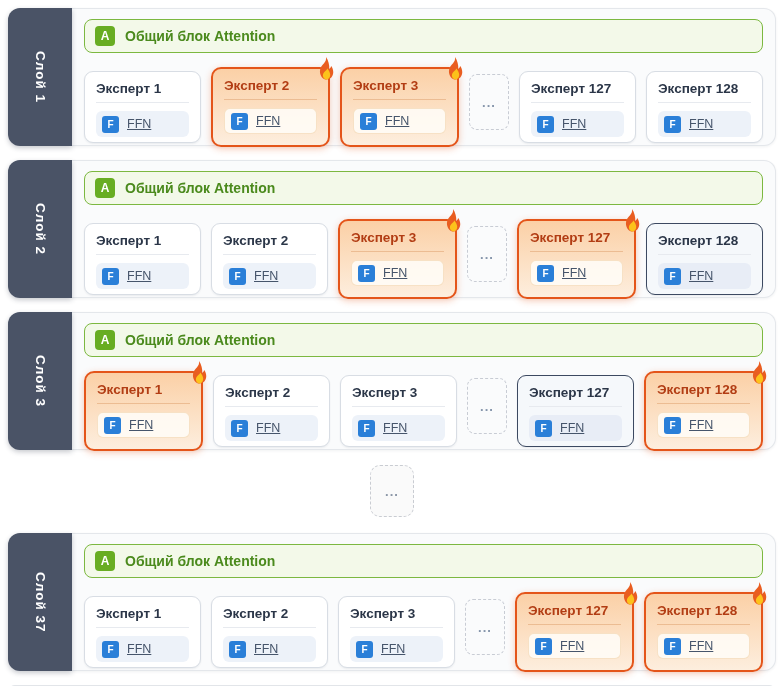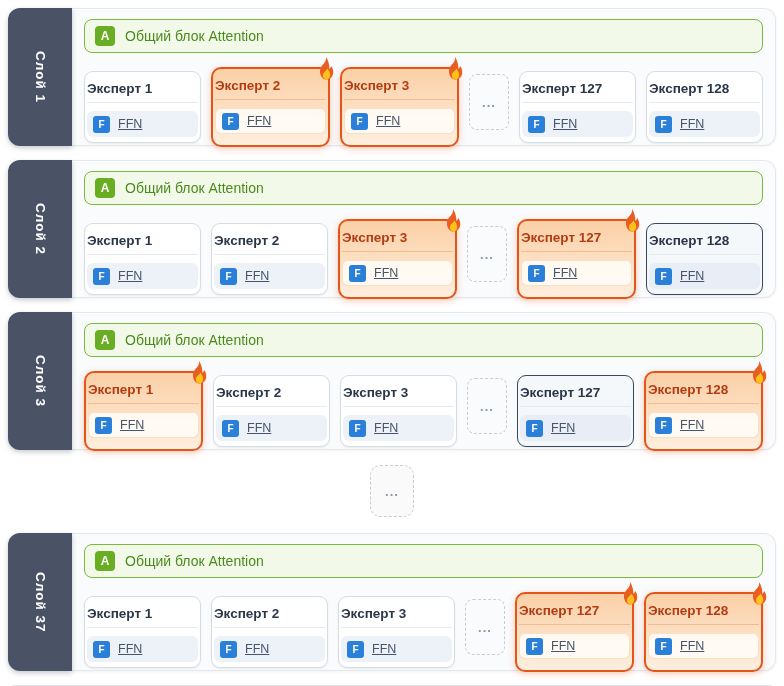--- a/index.html
+++ b/index.html
@@ -40,30 +40,30 @@
     border:1.5px solid #7cb840; border-radius:8px;
     background:#f3f9e9;
     display:flex; align-items:center; gap:10px; padding:0 10px;
   }
   .attention-badge {
     width:20px; height:20px; flex:0 0 20px;
     background:#68ad22; border-radius:4px;
     color:#fff; font-weight:bold; font-size:12px;
     display:flex; align-items:center; justify-content:center;
   }
-  .attention-label { color:#4b8a1d; font-weight:normal; font-size:14px; }
+  .attention-label { color:#4b8a1d; font-weight:bold; font-size:14px; }
 
   
   .experts-row { display:flex; gap:10px; margin-top:8px; align-items:center; height:82px; }
   .expert-card {
     flex:1; position:relative;
     background:#fff;
     border:1px solid #d8dde4; border-radius:9px;
     height:72px; box-sizing:border-box;
-    padding:9px 2px;
+    padding:9px 11px;
     box-shadow:0 1px 2px rgba(20,30,50,.07);
     margin-top:10px;
   }
   .expert-card.outlined {
     border:1.5px solid #3c4961;
     background:#f5f8fb;
   }
   .expert-card.active {
     border:2px solid #e4551a; border-radius:10px;
     height:80px;

